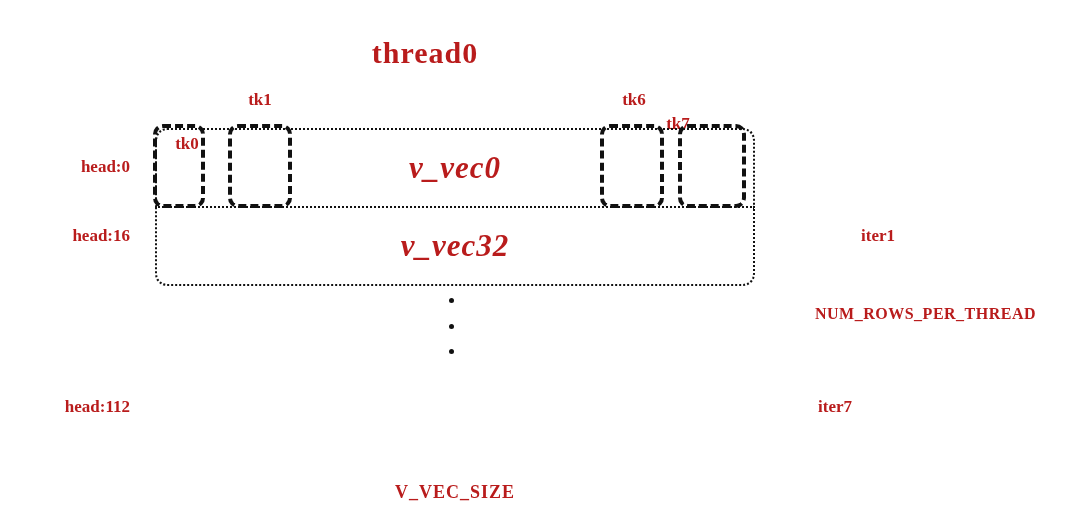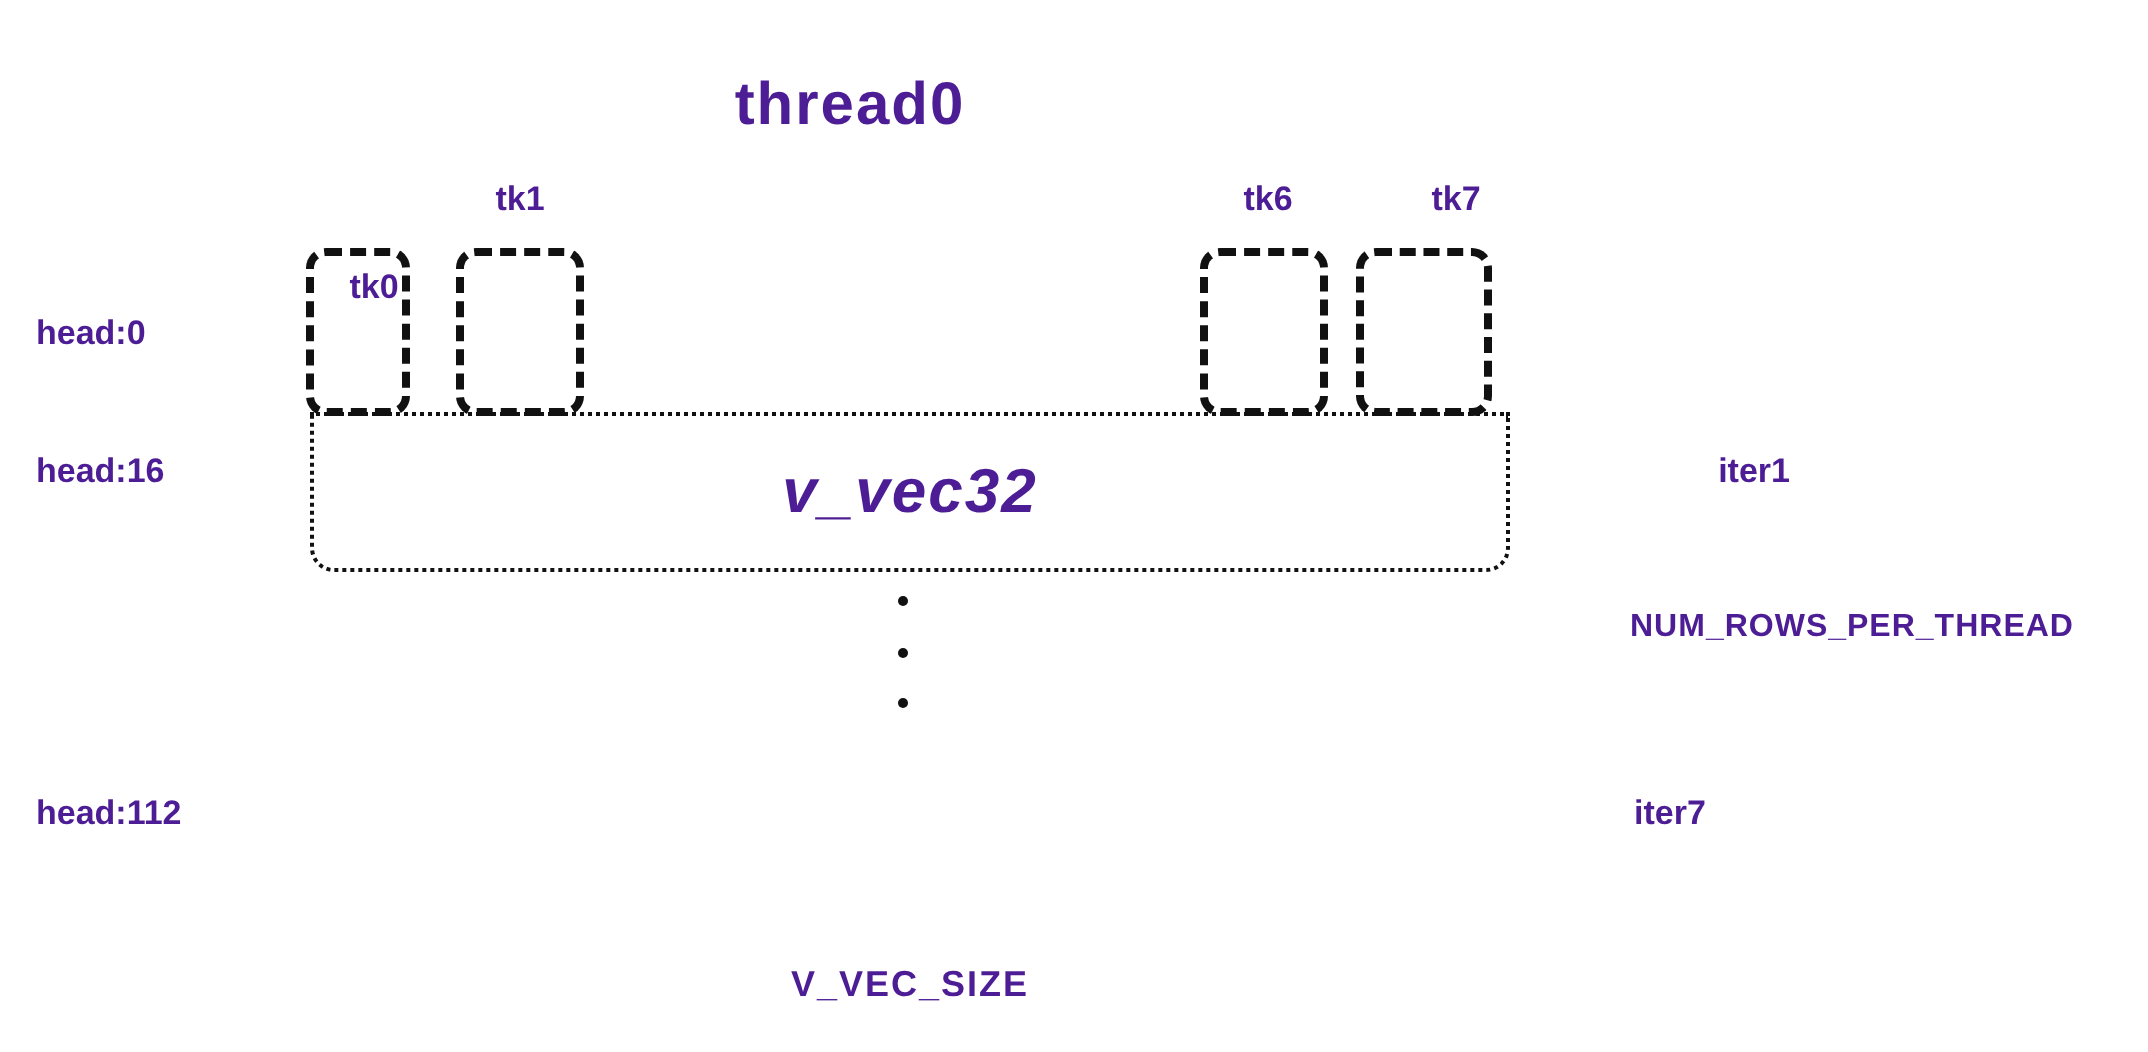--- a/index.html
+++ b/index.html
@@ -5,22 +5,22 @@
   html, body {
     margin: 0;
     padding: 0;
     background: #ffffff;
   }
   .canvas {
     position: relative;
     width: 1074px;
     height: 526px;
     background: #ffffff;
-    font-family: Liberation Sans, sans-serif;
-    color: #4c1d95;
+    font-family: Liberation Serif, serif;
+    color: #b91c1c;
     overflow: hidden;
   }
   .abs { position: absolute; }
 
   .title {
     left: 125px; top: 36px; width: 600px;
     text-align: center;
     font-size: 30px;
     font-weight: bold;
     letter-spacing: 1px;
@@ -29,21 +29,21 @@
   .tk-label {
     top: 90px;
     width: 60px;
     text-align: center;
     font-size: 17px;
     font-weight: bold;
   }
   .tk0 { left: 157px; margin-top: 44px; }
   .tk1 { left: 230px; }
   .tk6 { left: 604px; }
-  .tk7 { left: 698px; }
+  .tk7 { left: 648px; margin-top: 24px; }
 
   .row-rect {
     left: 155px;
     width: 600px;
     border: 2px dotted #111111;
     box-sizing: border-box;
     display: flex;
     align-items: center;
     justify-content: center;
   }
@@ -77,20 +77,21 @@
     background: transparent;
   }
   .tkbox0 { left: 153px; width: 52px; }
   .tkbox1 { left: 228px; width: 64px; }
   .tkbox2 { left: 600px; width: 64px; }
   .tkbox3 { left: 678px; width: 68px; }
 
   .head-label {
     left: 18px;
     width: 112px;
+    text-align: right;
     font-size: 17px;
     font-weight: bold;
   }
   .head0 { top: 157px; }
   .head1 { top: 226px; }
   .head2 { top: 397px; }
 
   .iter-label {
     left: 775px;
     width: 120px;
@@ -138,20 +139,23 @@
 
 <div class="canvas">
 
   <div class="abs title">thread0</div>
 
   <div class="abs tk-label tk0">tk0</div>
   <div class="abs tk-label tk1">tk1</div>
   <div class="abs tk-label tk6">tk6</div>
   <div class="abs tk-label tk7">tk7</div>
 
+  <div class="abs row-rect row0">
+    <span class="vec-label">v_vec0</span>
+  </div>
   <div class="abs row-rect row1">
     <span class="vec-label">v_vec32</span>
   </div>
 
   <div class="abs tk-box tkbox0"></div>
   <div class="abs tk-box tkbox1"></div>
   <div class="abs tk-box tkbox2"></div>
   <div class="abs tk-box tkbox3"></div>
 
   <div class="abs head-label head0">head:0</div>

